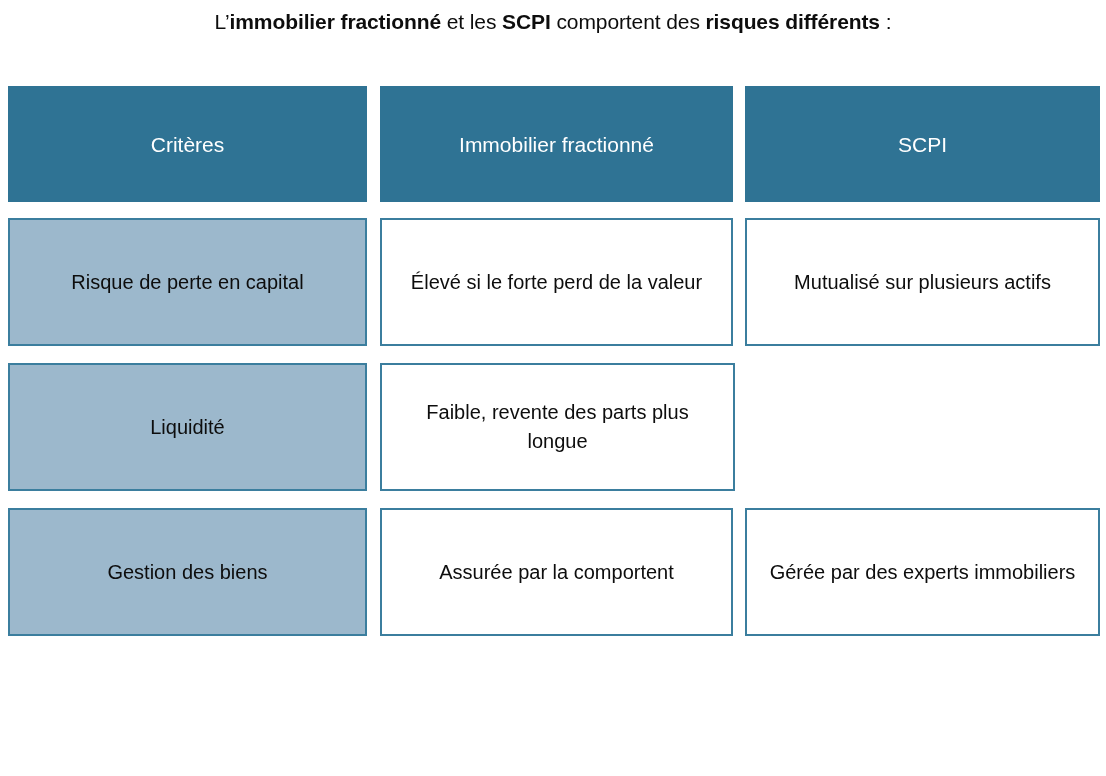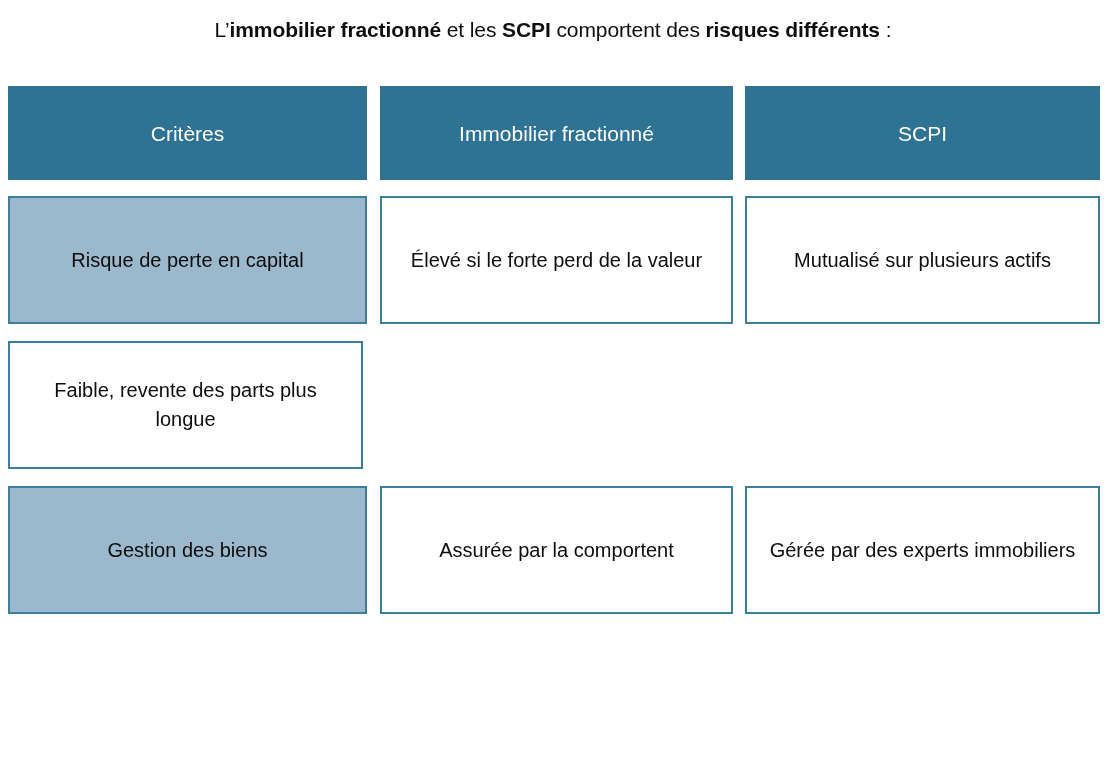--- a/index.html
+++ b/index.html
@@ -16,21 +16,21 @@
     position: relative;
     width: 1106px;
     height: 776px;
     background: #ffffff;
   }
 
   
   #title {
     position: absolute;
     left: 0;
-    top: 16px;
+    top: 8px;
     width: 1106px;
     text-align: center;
     font-size: 21px;
     line-height: 28px;
     color: #0d0d0d;
     white-space: nowrap;
     letter-spacing: -0.1px;
   }
   #title .b { font-weight: bold; }
   #title .r { font-weight: normal; }
@@ -41,21 +41,21 @@
     left: 8px;
     top: 86px;
     width: 1092px;
   }
 
   .row {
     display: flex;
     width: 1092px;
   }
 
-  .row.header-row { height: 94px; margin-bottom: 16px; }
+  .row.header-row { height: 116px; margin-bottom: 16px; }
   .row.data-row   { height: 128px; margin-bottom: 17px; }
   .row.data-row.last { margin-bottom: 0; }
 
   .cell {
     display: flex;
     align-items: center;
     justify-content: center;
     text-align: center;
     font-size: 20px;
     line-height: 29px;
@@ -116,20 +116,23 @@
       </div>
       <div class="cell val col-2">
         <span class="cell-text">Élevé si le forte perd de la valeur</span>
       </div>
       <div class="cell val col-3">
         <span class="cell-text">Mutualisé sur plusieurs actifs</span>
       </div>
     </div>
 
     <div class="row data-row">
+      <div class="cell crit col-1">
+        <span class="cell-text">Liquidité</span>
+      </div>
       <div class="cell val col-3">
         <span class="cell-text">Faible, revente des parts plus longue</span>
       </div>
     </div>
 
 
     <div class="row data-row last">
       <div class="cell crit col-1">
         <span class="cell-text">Gestion des biens</span>
       </div>

